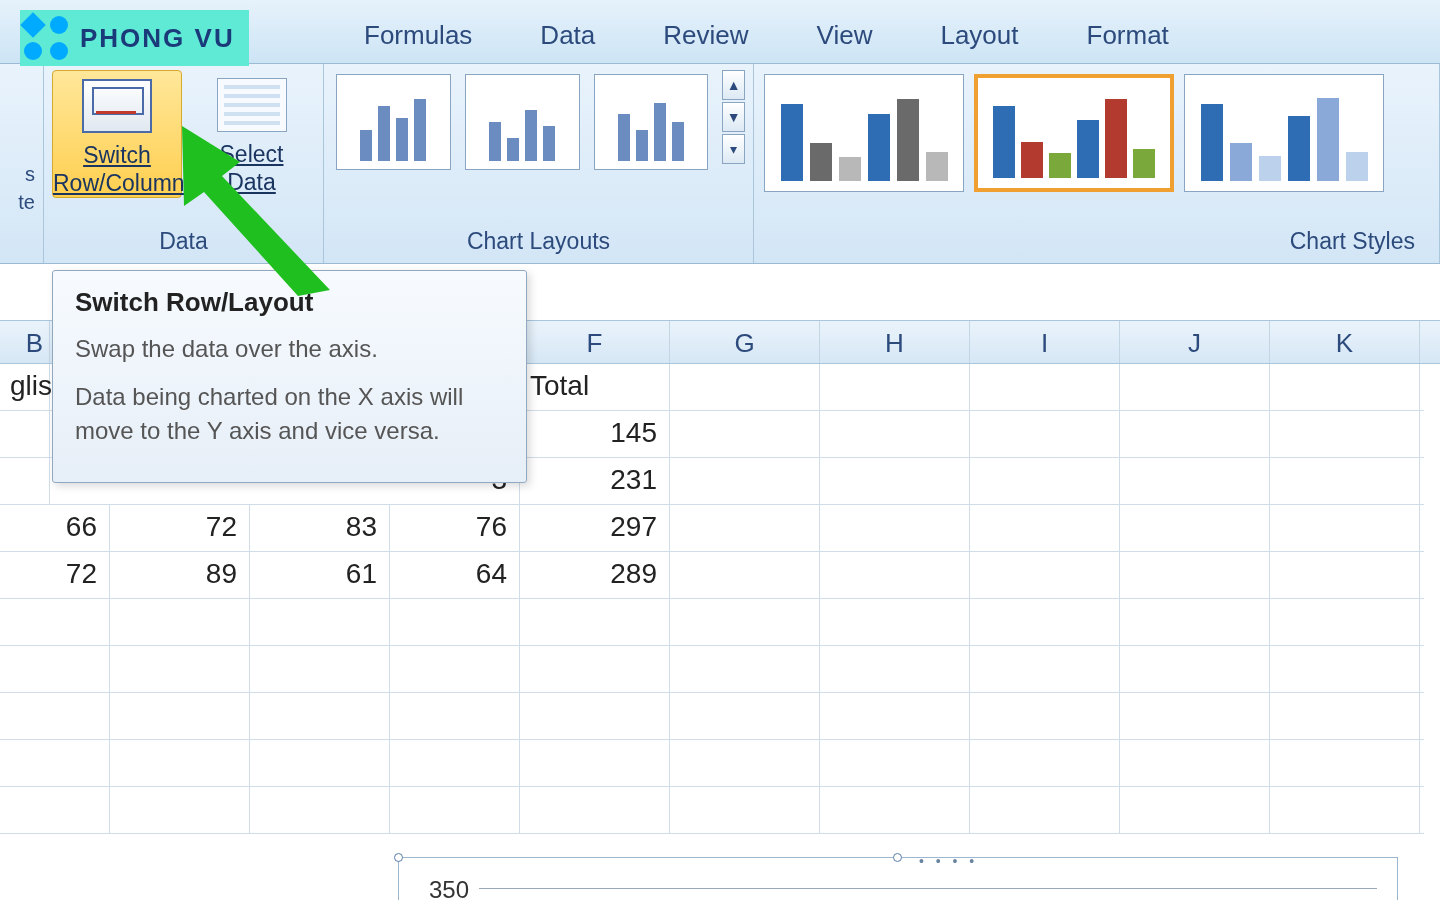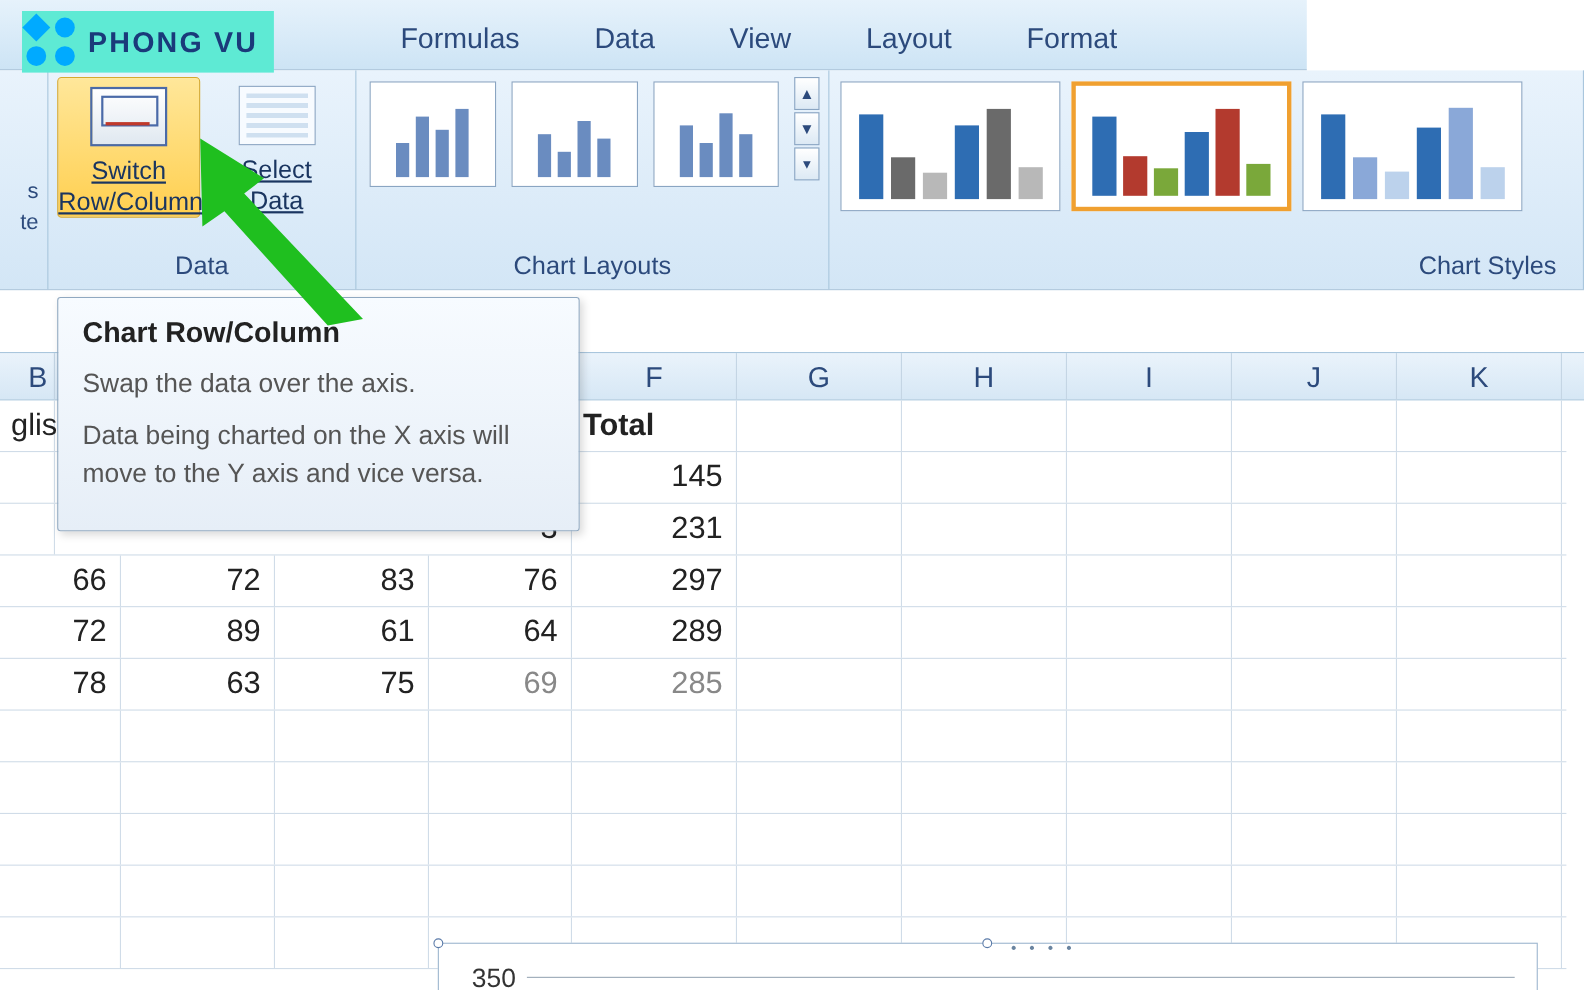--- a/index.html
+++ b/index.html
@@ -7,21 +7,21 @@
   
   .logo { position:absolute; left:20px; top:10px; display:flex; align-items:center; gap:12px; z-index:50; background:#5eead4; padding:6px 14px 6px 4px;}
   .logo .dots { display:grid; grid-template-columns:18px 18px; grid-template-rows:18px 18px; gap:8px;}
   .logo .dots span { width:18px; height:18px; background:#00aaff; }
   .logo .dots span:nth-child(1){ transform:rotate(45deg); }
   .logo .dots span:nth-child(2){ border-radius:50%; }
   .logo .dots span:nth-child(3){ border-radius:50%; }
   .logo .dots span:nth-child(4){ border-radius:50%; }
   .logo .txt { color:#1a3a7a; font-weight:700; letter-spacing:2px; font-size:26px; }
   
-  .tabs { position:absolute; left:0; top:0; width:1188px; height:64px; background:linear-gradient(#e6f2fb,#cde4f5); border-bottom:1px solid #9bbad3; display:flex; align-items:flex-end; padding-left:330px; gap:0; filter:blur(.3px);}
+  .tabs { position:absolute; left:0; top:0; width:1440px; height:64px; background:linear-gradient(#e6f2fb,#cde4f5); border-bottom:1px solid #9bbad3; display:flex; align-items:flex-end; padding-left:330px; gap:0; filter:blur(.3px);}
   .tab { padding:14px 34px 12px; font-size:26px; color:#2c4a7c; cursor:pointer; }
   .tab.active { background:linear-gradient(#eaffd9,#c6f0a3); border:1px solid #8ab85e; border-bottom:none; border-radius:4px 4px 0 0; color:#2c4a2c;}
   
   .ribbon { position:absolute; left:0; top:64px; width:1440px; height:200px; background:linear-gradient(#e9f3fc,#d3e6f6); border-bottom:1px solid #9bbad3; display:flex; filter:blur(.3px);}
   .group { border-right:1px solid #a9c6dd; height:100%; display:flex; flex-direction:column; justify-content:space-between; padding:6px 8px 2px; }
   .group-label { text-align:center; font-size:23px; color:#2c4a7c; padding:4px 0 6px; }
   .group-body { flex:1; display:flex; align-items:flex-start; gap:6px; }
   
   .g-type { width:44px; }
   .g-type .tiny { font-size:20px; color:#2c4a7c; text-align:right; line-height:28px; padding-top:90px;}
@@ -50,21 +50,21 @@
   
   .sheet { position:absolute; left:0; top:264px; width:1440px; bottom:0; background:#fff; overflow:hidden; filter:blur(.25px);}
   .colhdr { position:absolute; top:56px; left:0; right:0; height:44px; display:flex; background:linear-gradient(#eaf3fb,#d6e7f5); border-top:1px solid #a9c6dd; border-bottom:1px solid #a9c6dd;}
   .ch { width:150px; border-right:1px solid #c4d5e4; text-align:center; font-size:26px; color:#2c4a7c; line-height:44px;}
   .ch.first{ width:50px; text-align:right; padding-right:6px;}
   .grid { position:absolute; top:100px; left:0; right:16px;}
   .row { height:47px; display:flex; border-bottom:1px solid #d0dce8;}
   .cell { width:150px; border-right:1px solid #d0dce8; font-size:28px; color:#222; padding:6px 12px 0 0; text-align:right;}
   .cell.first{ width:50px;}
   .cell.left{ text-align:left; padding-left:10px;}
-  .cell.bold{ font-weight:700;}
+  .cell.bold{ font-weight:400;}
   
   .tooltip { position:absolute; left:52px; top:270px; width:475px; background:linear-gradient(#f7fbff,#e6eef7); border:1px solid #90a8c0; border-radius:3px; padding:16px 22px 20px; box-shadow:3px 3px 8px rgba(0,0,0,.15); z-index:40; filter:blur(.3px);}
   .tooltip .tt-title { font-size:26px; font-weight:700; color:#222; margin-bottom:14px;}
   .tooltip .tt-body { font-size:24px; color:#555; line-height:34px;}
   .tooltip .tt-body p{ margin-bottom:14px;}
   
   .arrow { position:absolute; left:170px; top:120px; width:180px; height:180px; z-index:45; pointer-events:none;}
   
   .chartobj { position:absolute; left:398px; top:593px; width:1000px; height:300px; border:1px solid #9db6cf; background:#fff; filter:blur(.3px);}
   .chartobj .handle{ position:absolute; width:9px; height:9px; background:#fff; border:1px solid #5a7aa8; border-radius:50%;}
@@ -86,20 +86,21 @@
       <span></span>
       <span></span>
       <span></span>
     </div>
   <div class="txt">PHONG VU</div>
 </div>
 
 <div class="tabs">
   <div class="tab">Formulas</div>
   <div class="tab">Data</div>
+  <div class="tab">Review</div>
   <div class="tab">View</div>
   <div class="tab">Layout</div>
   <div class="tab">Format</div>
 </div>
 
 <div class="ribbon">
   <div class="group g-type">
     <div class="tiny"><span>s</span><br><span>te</span></div>
     <div class="group-label">&nbsp;</div>
   </div>
@@ -176,21 +177,21 @@
     </div>
     <div class="group-label" style="text-align:right;padding-right:16px;">Chart Styles</div>
   </div>
 </div>
 
 <svg class="arrow" viewBox="0 0 180 180">
   <polygon points="12,6 70,42 52,56 160,170 128,176 34,72 14,86" fill="#1fbf1f"></polygon>
 </svg>
 
 <div class="tooltip">
-  <div class="tt-title">Chart Row/Column</div>
+  <div class="tt-title">Switch Row/Layout</div>
   <div class="tt-body">
     <p>Swap the data over the axis.</p>
     <p>Data being charted on the X axis will move to the Y axis and vice versa.</p>
   </div>
 </div>
 
 <div class="sheet">
   <div class="colhdr">
     <div class="ch first">B</div>
     <div class="ch" style="width:470px"></div>
@@ -250,32 +251,20 @@
       <div class="cell" style="width:140px">61</div>
       <div class="cell" style="width:130px">64</div>
       <div class="cell">289</div>
       <div class="cell"></div>
         <div class="cell"></div>
         <div class="cell"></div>
         <div class="cell"></div>
         <div class="cell"></div>
     </div>
     <div class="row">
-      <div class="cell" style="width:110px">78</div>
-      <div class="cell" style="width:140px">63</div>
-      <div class="cell" style="width:140px">75</div>
-      <div class="cell" style="width:130px;color:#888">69</div>
-      <div class="cell" style="color:#888">285</div>
-      <div class="cell"></div>
-        <div class="cell"></div>
-        <div class="cell"></div>
-        <div class="cell"></div>
-        <div class="cell"></div>
-    </div>
-    <div class="row">
         <div class="cell" style="width:110px"></div>
         <div class="cell" style="width:140px"></div>
         <div class="cell" style="width:140px"></div>
         <div class="cell" style="width:130px"></div>
         <div class="cell"></div>
         <div class="cell"></div>
         <div class="cell"></div>
         <div class="cell"></div>
         <div class="cell"></div>
         <div class="cell"></div>

